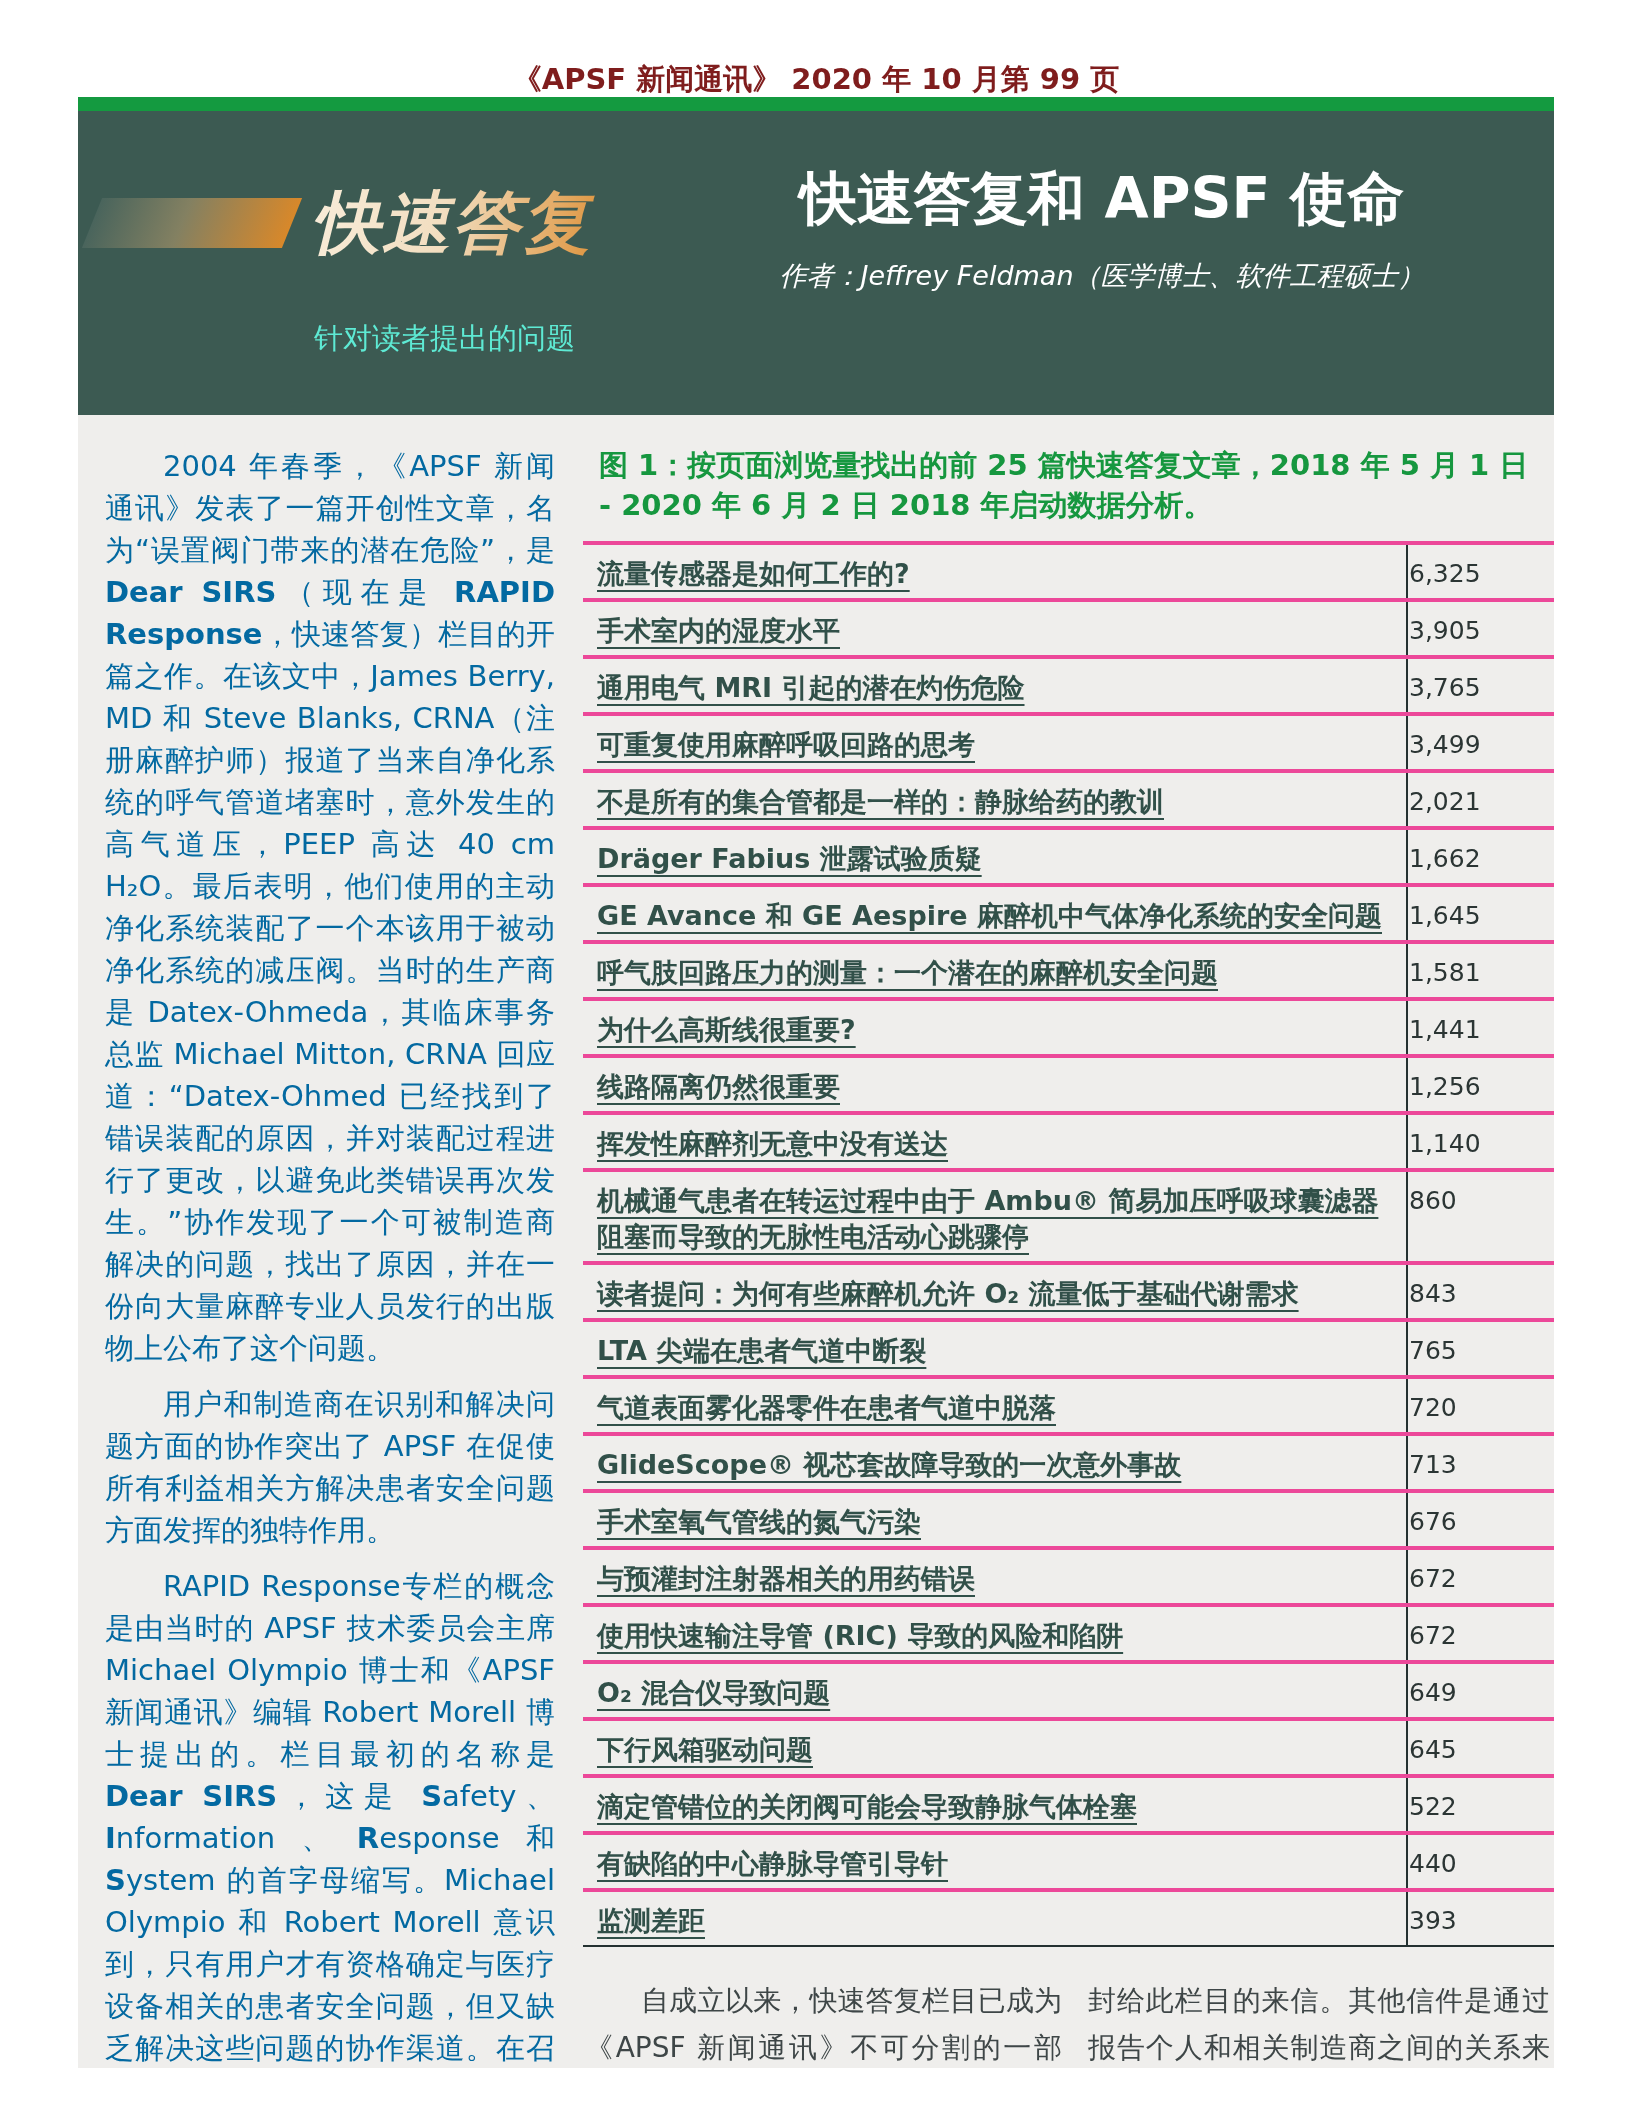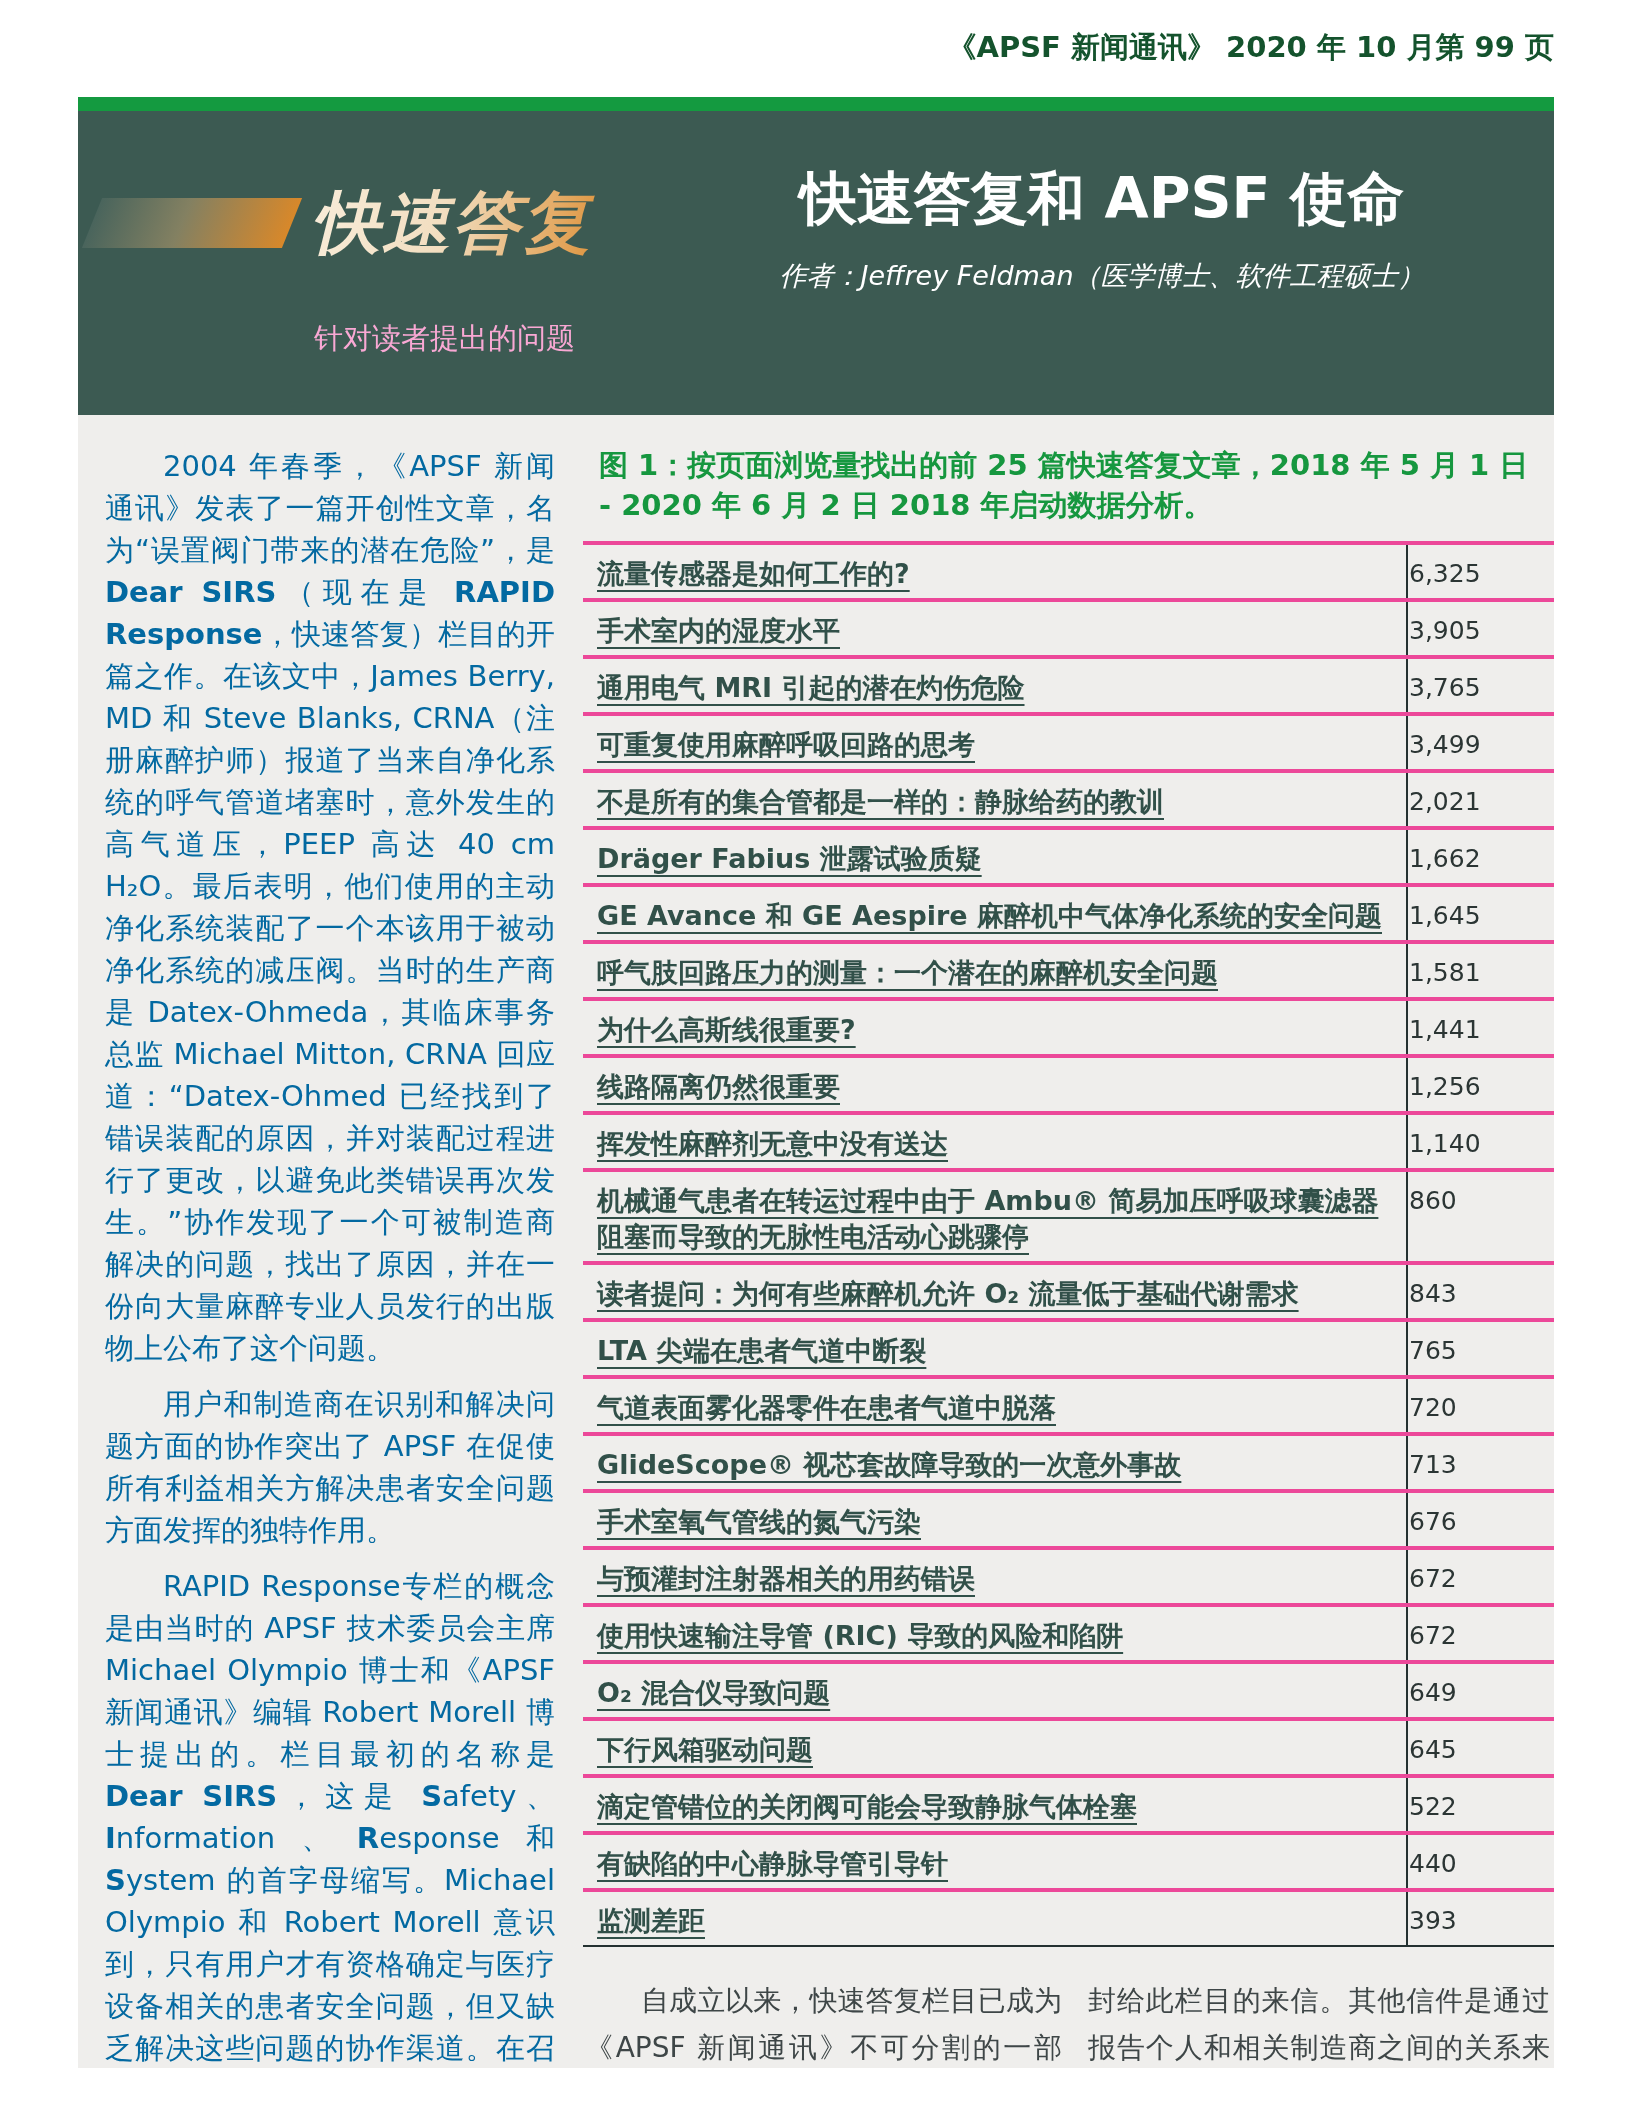--- a/index.html
+++ b/index.html
@@ -2,44 +2,44 @@
 <html lang="zh"><head>
 <meta charset="utf-8">
 <style>
   html,body{margin:0;padding:0;}
   body{
     width:1632px;height:2112px;background:#ffffff;position:relative;
     font-family:"DejaVu Sans","Liberation Sans",sans-serif;
     -webkit-font-smoothing:antialiased;
   }
   .page-header{
-    position:absolute;left:78px;top:28px;width:1476px;
-    display:flex;justify-content:flex-end;align-items:baseline;
-    font-size:29px;font-weight:bold;color:#14532d;
+    position:absolute;left:78px;top:60px;width:1476px;
+    display:flex;justify-content:center;align-items:baseline;
+    font-size:29px;font-weight:bold;color:#7f1d1d;
   }
   .content{
     position:absolute;left:78px;top:97px;width:1476px;height:1971px;
     background:#efeeec;overflow:hidden;
   }
   
   .banner{position:relative;height:318px;background:#3c5a52;}
   .banner-strip{height:14px;background:#149a40;}
   .logo-row{position:absolute;left:14px;top:92px;display:flex;align-items:center;}
   .logo-bar{
     width:200px;height:50px;margin-right:20px;
     transform:skewX(-22deg);
     background:linear-gradient(90deg,rgba(150,160,150,0.15) 0%,rgba(190,160,110,0.55) 45%,#d8882a 100%);
   }
   .logo-title{
     font-size:68px;font-weight:bold;font-style:italic;letter-spacing:2px;
     background:linear-gradient(100deg,#f8ecd9 0%,#f2dec0 45%,#dd9138 100%);
     -webkit-background-clip:text;background-clip:text;color:transparent;
     line-height:1;padding-right:12px;
   }
-  .logo-sub{position:absolute;left:236px;top:222px;font-size:29px;color:#f9a8d4;}
+  .logo-sub{position:absolute;left:236px;top:222px;font-size:29px;color:#5eead4;}
   .banner-right{position:absolute;left:600px;right:28px;top:70px;text-align:center;color:#ffffff;}
   .banner-title{font-size:57px;font-weight:bold;margin:0;line-height:1.1;}
   .banner-byline{font-size:27px;font-style:italic;margin-top:28px;}
   
   .main{display:flex;padding:30px 0 0 27px;}
   .left-col{width:450px;margin-right:28px;flex:none;}
   .left-col p{
     margin:0 0 14px 0;font-size:29px;line-height:42px;color:#0369a1;
     text-align:justify;text-indent:58px;
   }

